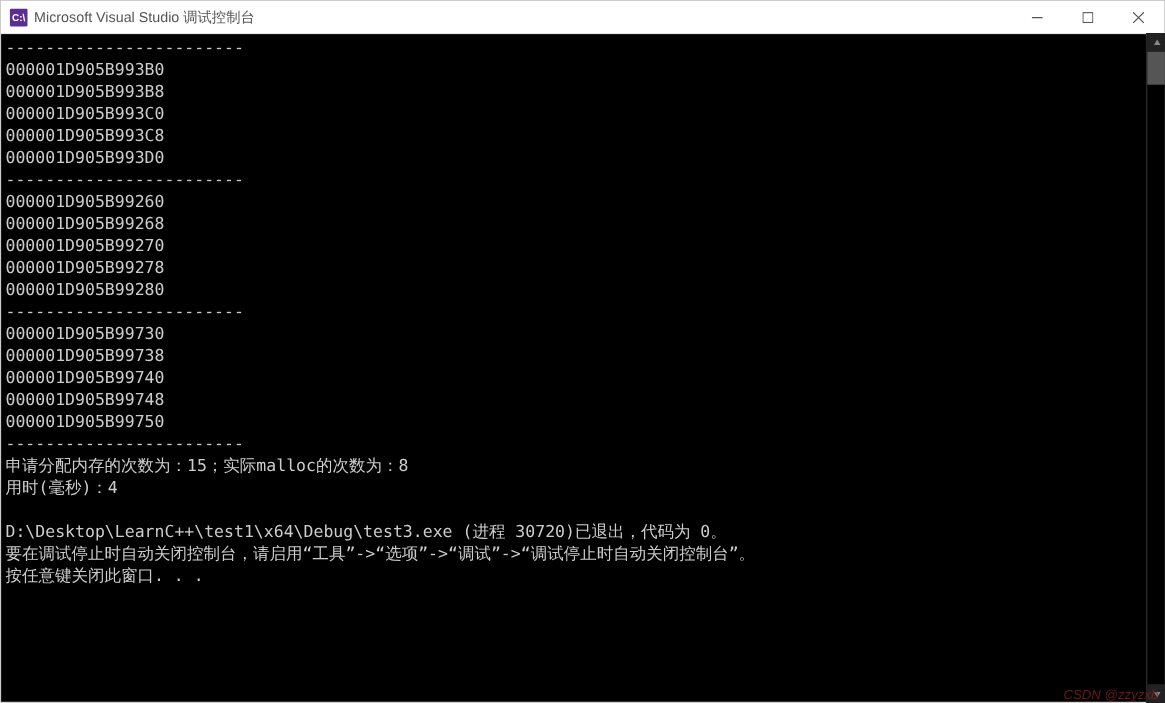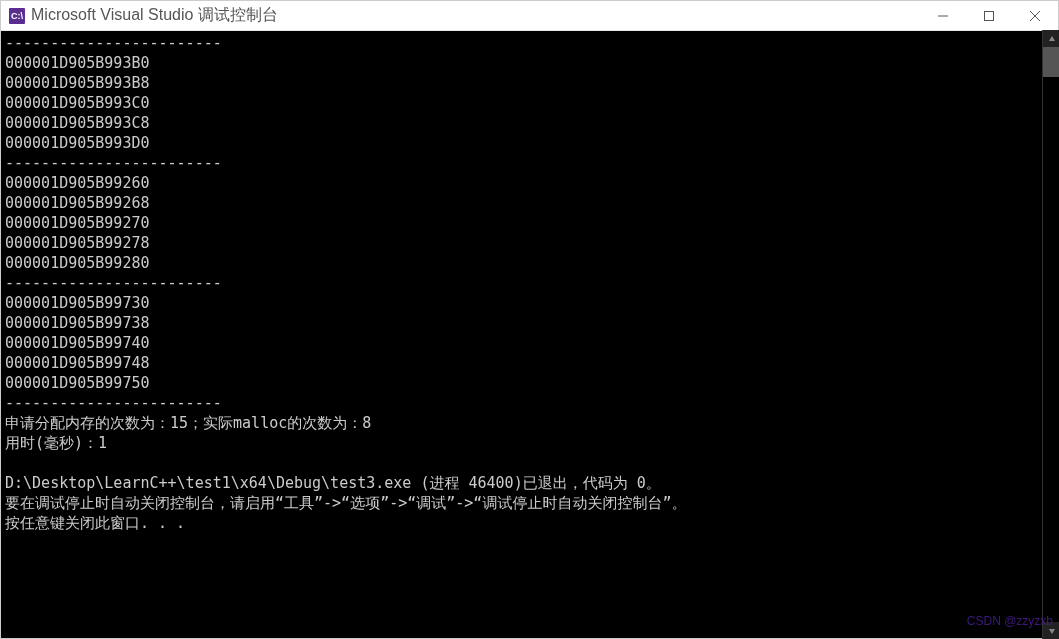--- a/index.html
+++ b/index.html
@@ -39,21 +39,21 @@
       color: #ffffff;
       display: flex;
       align-items: center;
       justify-content: center;
       font-size: 9px;
       font-weight: bold;
       margin-right: 6px;
       border-radius: 1px;
     }
     .title-text {
-      font-size: 16px;
+      font-size: 13px;
       color: #555555;
       flex: 1;
     }
     .window-controls {
       display: flex;
       height: 100%;
     }
     .win-btn {
       width: 46px;
       height: 100%;
@@ -114,25 +114,26 @@
       position: absolute;
       top: 0;
       width: 100%;
       height: 30px;
       background: #555555;
       cursor: pointer;
     }
     .watermark {
       position: absolute;
       right: 6px;
-      bottom: 11px;
-      color: #4c1d95;
+      bottom: 1px;
+      color: #7f1d1d;
       font-size: 12px;
       font-family: Arial, sans-serif;
       opacity: 0.85;
+      font-style: italic;
     }
     .sep {
       color: #cccccc;
     }
   </style>
 </head>
 <body>
 
 <div class="window">
   <div class="titlebar">
@@ -171,23 +172,23 @@
 <span>000001D905B99278</span>
 <span>000001D905B99280</span>
 <span class="sep">------------------------</span>
 <span>000001D905B99730</span>
 <span>000001D905B99738</span>
 <span>000001D905B99740</span>
 <span>000001D905B99748</span>
 <span>000001D905B99750</span>
 <span class="sep">------------------------</span>
 <span>申请分配内存的次数为：15；实际malloc的次数为：8</span>
-<span>用时(毫秒)：1</span>
-
-<span>D:\Desktop\LearnC++\test1\x64\Debug\test3.exe (进程 46400)已退出，代码为 0。</span>
+<span>用时(毫秒)：4</span>
+
+<span>D:\Desktop\LearnC++\test1\x64\Debug\test3.exe (进程 30720)已退出，代码为 0。</span>
 <span>要在调试停止时自动关闭控制台，请启用“工具”-&gt;“选项”-&gt;“调试”-&gt;“调试停止时自动关闭控制台”。</span>
 <span>按任意键关闭此窗口. . .</span>
 </div>
 
   <div class="scrollbar">
     <div class="scrollbar-up">
       <svg viewBox="0 0 8 8" width="8" height="8">
           <polygon points="4,1 7,6 1,6" fill="#888"></polygon>
         </svg>
     </div>

